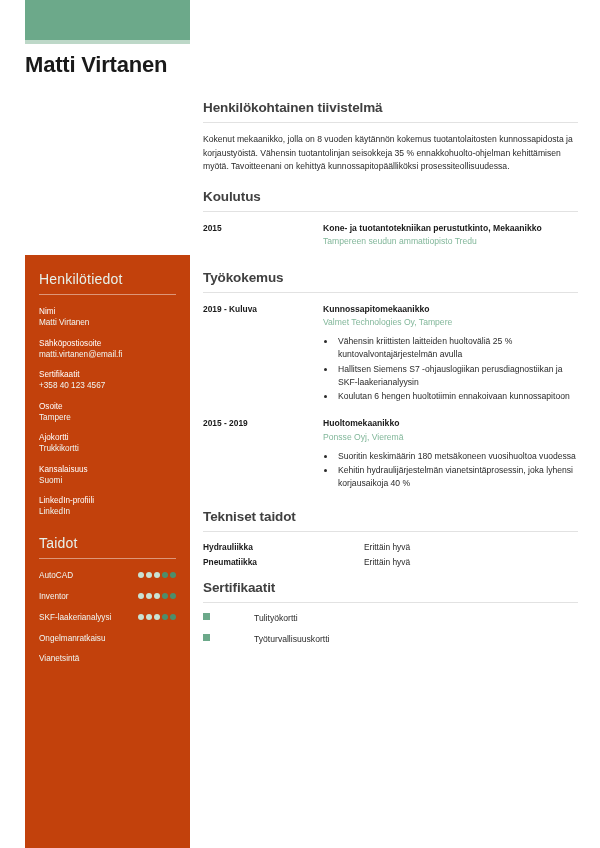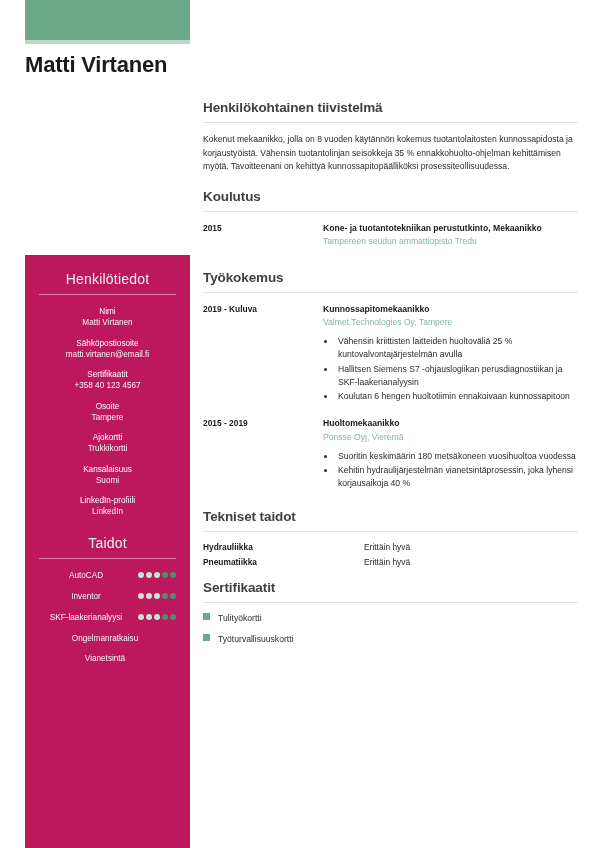--- a/index.html
+++ b/index.html
@@ -48,24 +48,23 @@
     white-space: nowrap;
   }
 
   
   .sidebar {
     position: absolute;
     left: 25px;
     top: 255px;
     width: 165px;
     height: 593px;
-    background: #be185d;
+    background: #c2410c;
     padding: 16px 14px 0 14px;
     color: #ffffff;
-    text-align: center;
   }
   .side-title {
     font-size: 14px;
     font-weight: normal;
     color: #E7F1EB;
     letter-spacing: 0.2px;
     margin-bottom: 7px;
   }
   .side-rule {
     height: 1px;
@@ -185,20 +184,21 @@
   .tech-level {
     flex: 1 1 auto;
     font-size: 8.4px;
     color: #2b2b2b;
     padding-left: 41px;
   }
 
   .cert-row {
     display: flex;
     margin-bottom: 11px;
+    gap: 36px;
   }
   .cert-square {
     width: 7px;
     height: 7px;
     background: #6CA98A;
     margin-right: 8px;
     flex: 0 0 auto;
   }
   .cert-label {
     font-size: 8.6px;

